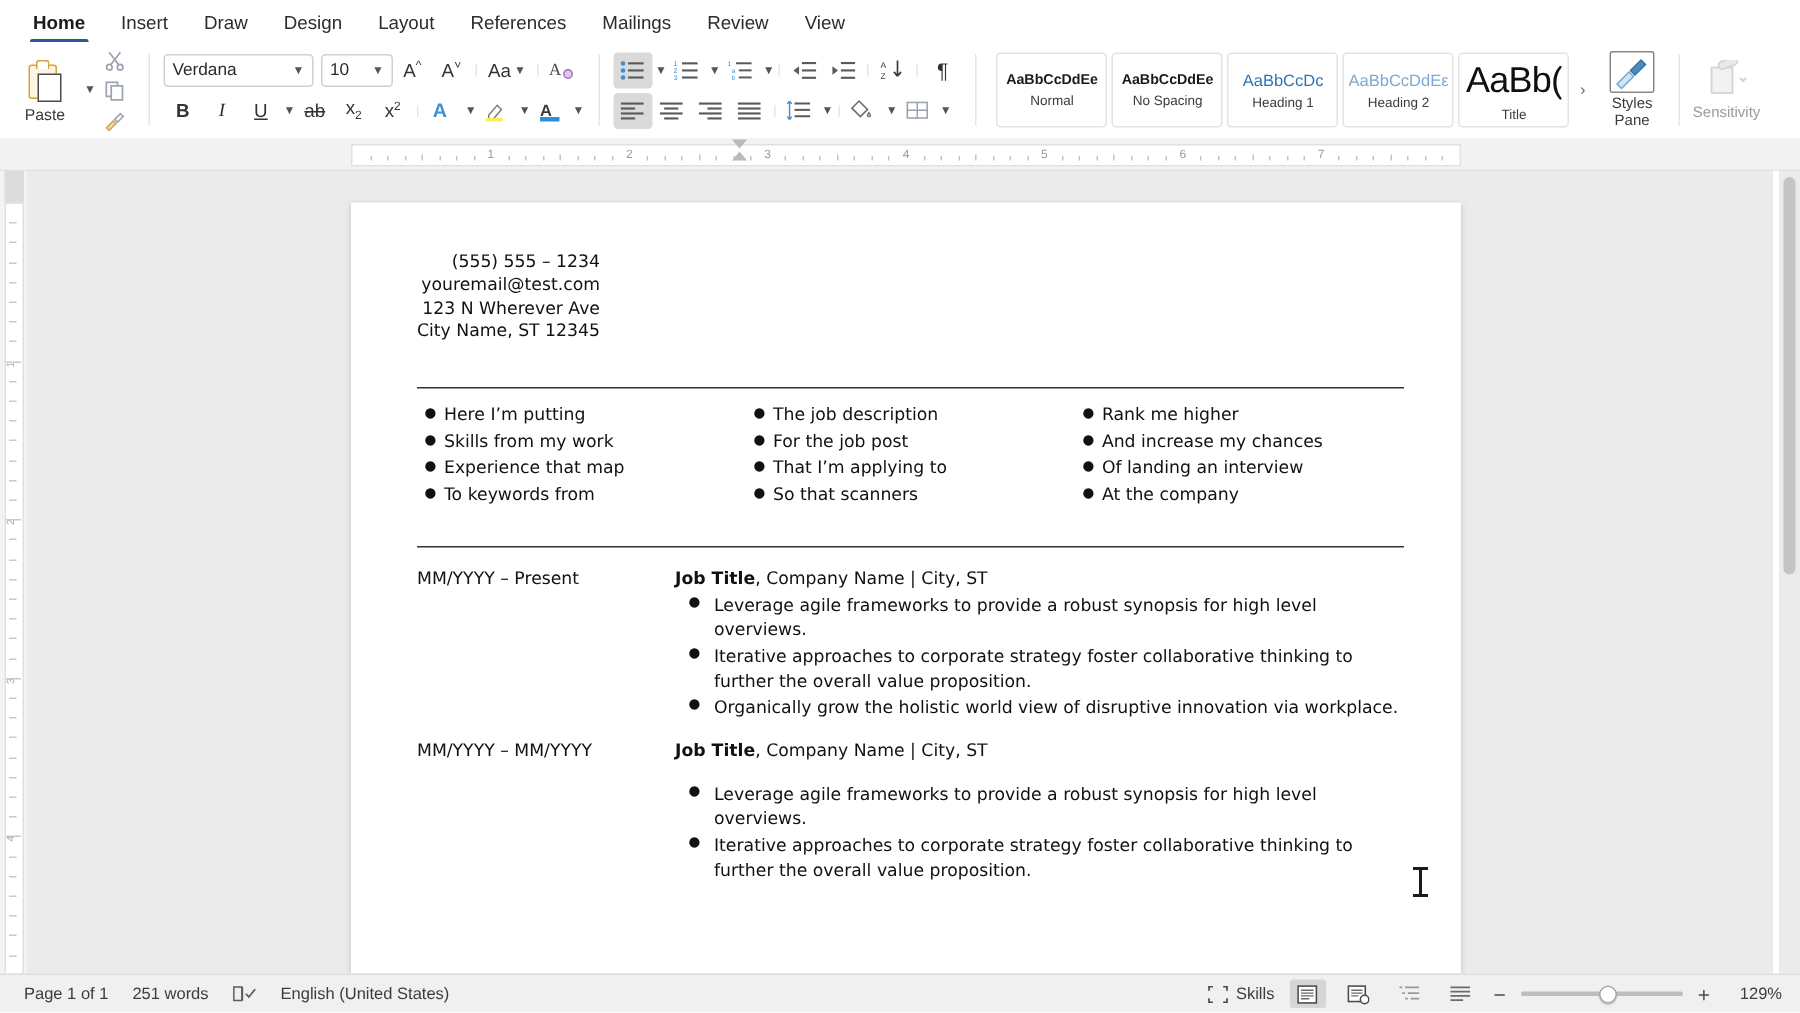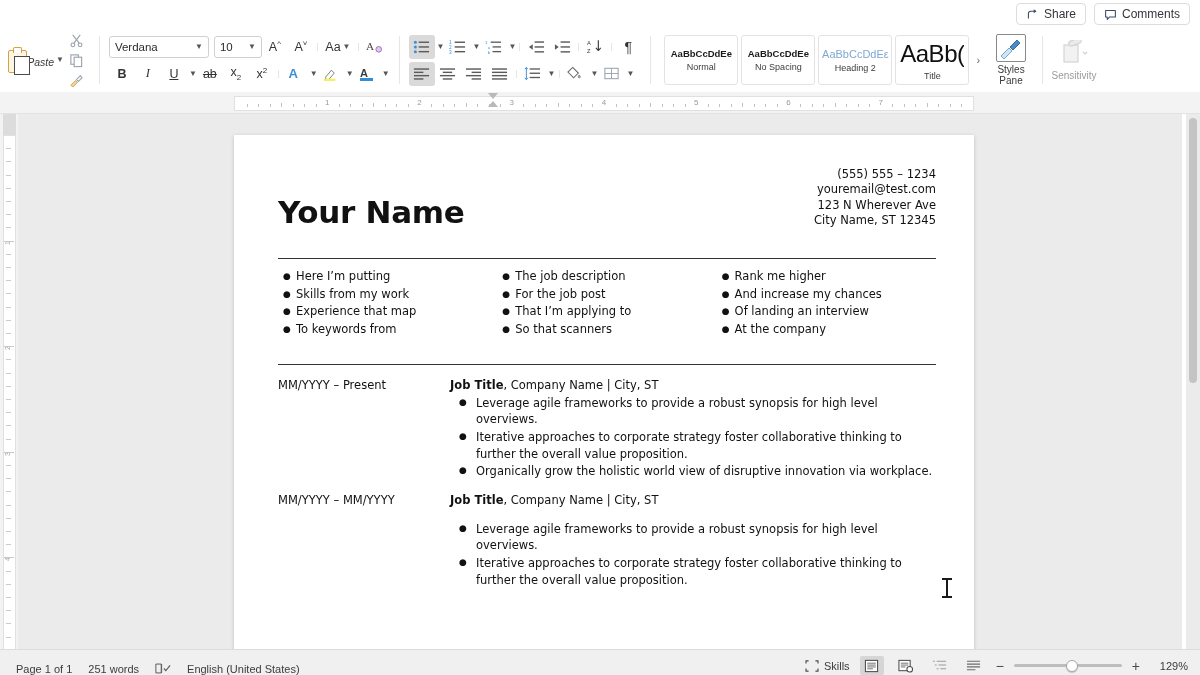--- a/index.html
+++ b/index.html
@@ -39,21 +39,21 @@
 
   
   .ribbon {
     position: absolute; top: 28px; left: 0; width: 1200px; height: 64px;
     background: #ffffff; display: flex; align-items: stretch;
   }
   .grp { display: flex; align-items: center; padding: 0 6px; position: relative; }
   .sep { width: 1px; background: #e6e6e6; margin: 8px 3px; align-self: stretch; }
 
   
-  .paste-col { display: flex; flex-direction: row; align-items: center; width: 48px; padding-top: 3px; font-style: italic;}
+  .paste-col { display: flex; flex-direction: column; align-items: center; width: 48px; padding-top: 3px;}
   .paste-label { font-size: 10.5px; color: #3a3a3a; margin-top: 1px; }
   .clip-icon { position: relative; width: 26px; height: 30px; }
   .clip-board {
     position: absolute; left: 2px; top: 3px; width: 19px; height: 23px;
     border: 1.6px solid #d8a13a; border-radius: 2px; background: #fdf6e7;
   }
   .clip-tab {
     position: absolute; left: 7px; top: 0px; width: 9px; height: 6px;
     border: 1.6px solid #d8a13a; border-bottom: none; border-radius: 2px 2px 0 0; background:#fff;
   }
@@ -196,21 +196,21 @@
   }
   .scroll-thumb {
     position: absolute; left: 3px; top: 4px; width: 8px; height: 265px;
     background: #c4c4c4; border-radius: 5px;
   }
 
   
   .status {
     position: absolute; bottom: 0; left: 0; width: 1200px; height: 26px;
     background: #f0f0f0; border-top: 1px solid #dcdcdc;
-    display: flex; align-items: flex-end; font-size: 11px; color: #3c3c3c;
+    display: flex; align-items: center; font-size: 11px; color: #3c3c3c;
   }
   .st-left { display: flex; align-items: center; gap: 16px; padding-left: 16px; }
   .st-right { margin-left: auto; display: flex; align-items: center; gap: 10px; padding-right: 12px; }
   .vbtn {
     width: 24px; height: 19px; display: flex; align-items: center; justify-content: center;
     border-radius: 2px;
   }
   .vbtn.on { background: #d6d6d6; }
   .zoom-slider { position: relative; width: 108px; height: 14px; display: flex; align-items: center; }
   .zoom-line { position: absolute; left: 0; right: 0; height: 3px; background: #bdbdbd; border-radius: 2px; }
@@ -220,39 +220,31 @@
   }
   .zoom-val { width: 38px; text-align: right; }
   .focus-chip { display: flex; align-items: center; gap: 5px; }
 </style>
 </head>
 <body>
 
 <div id="app">
 
   <div class="tabbar">
-    <div class="tabbar-right">
-      <div class="chip">
-        <span>
-          <svg width="13" height="13" viewBox="0 0 16 16">
-              <path d="M3 13V6.5C3 5 4 4 6 4h6" fill="none" stroke="#3a4b63" stroke-width="1.3"></path>
-              <path d="M9.5 1.5 13 4 9.5 6.5z" fill="#3a4b63"></path>
-            </svg>
-        </span>
-        <span>Share</span>
-      </div>
-      <div class="chip">
-        <span>
-          <svg width="13" height="13" viewBox="0 0 16 16">
-              <path d="M2 3h12v8H7l-3 3v-3H2z" fill="none" stroke="#3a4b63" stroke-width="1.3" stroke-linejoin="round"></path>
-            </svg>
-        </span>
-        <span>Comments</span>
-      </div>
-    </div>
+    <div class="tabs" id="tabs-host">
+        <div class="tab active">Home</div>
+        <div class="tab">Insert</div>
+        <div class="tab">Draw</div>
+        <div class="tab">Design</div>
+        <div class="tab">Layout</div>
+        <div class="tab">References</div>
+        <div class="tab">Mailings</div>
+        <div class="tab">Review</div>
+        <div class="tab">View</div>
+      </div>
   </div>
 
   <div class="ribbon">
 
     <div class="grp">
       <div class="paste-col">
         <div class="clip-icon">
           <div class="clip-board"></div>
             <div class="clip-tab"></div>
             <div class="clip-page"></div>
@@ -491,20 +483,24 @@
 
     <div class="grp">
       <div class="gallery" id="gallery-host">
           <div class="style-card">
             <div class="style-prev sp-normal">AaBbCcDdEe</div>
             <div class="style-name">Normal</div>
           </div>
           <div class="style-card">
             <div class="style-prev sp-nospace">AaBbCcDdEe</div>
             <div class="style-name">No Spacing</div>
+          </div>
+          <div class="style-card">
+            <div class="style-prev sp-h1">AaBbCcDc</div>
+            <div class="style-name">Heading 1</div>
           </div>
           <div class="style-card">
             <div class="style-prev sp-h2">AaBbCcDdEε</div>
             <div class="style-name">Heading 2</div>
           </div>
           <div class="style-card">
             <div class="style-prev sp-title">AaBb(</div>
             <div class="style-name">Title</div>
           </div>
         </div>
@@ -649,21 +645,20 @@
         <div class="rvtick" style="top: 509.4px; left: 6px; width: 5px;"></div>
         <div class="rvtick" style="top: 522.6px; left: 6px; width: 5px;"></div>
       </div>
   </div>
 
   <div class="canvas">
     <div class="page">
       <div class="doc">
 
         <div class="hdr">
-          <div class="yourname">Your Name</div>
           <div class="contact" id="contact-host">
               <div>(555) 555 – 1234</div>
               <div>youremail@test.com</div>
               <div>123 N Wherever Ave</div>
               <div>City Name, ST 12345</div>
             </div>
         </div>
 
         <div id="sections-host">
             <div style="margin-top: 30px;">

